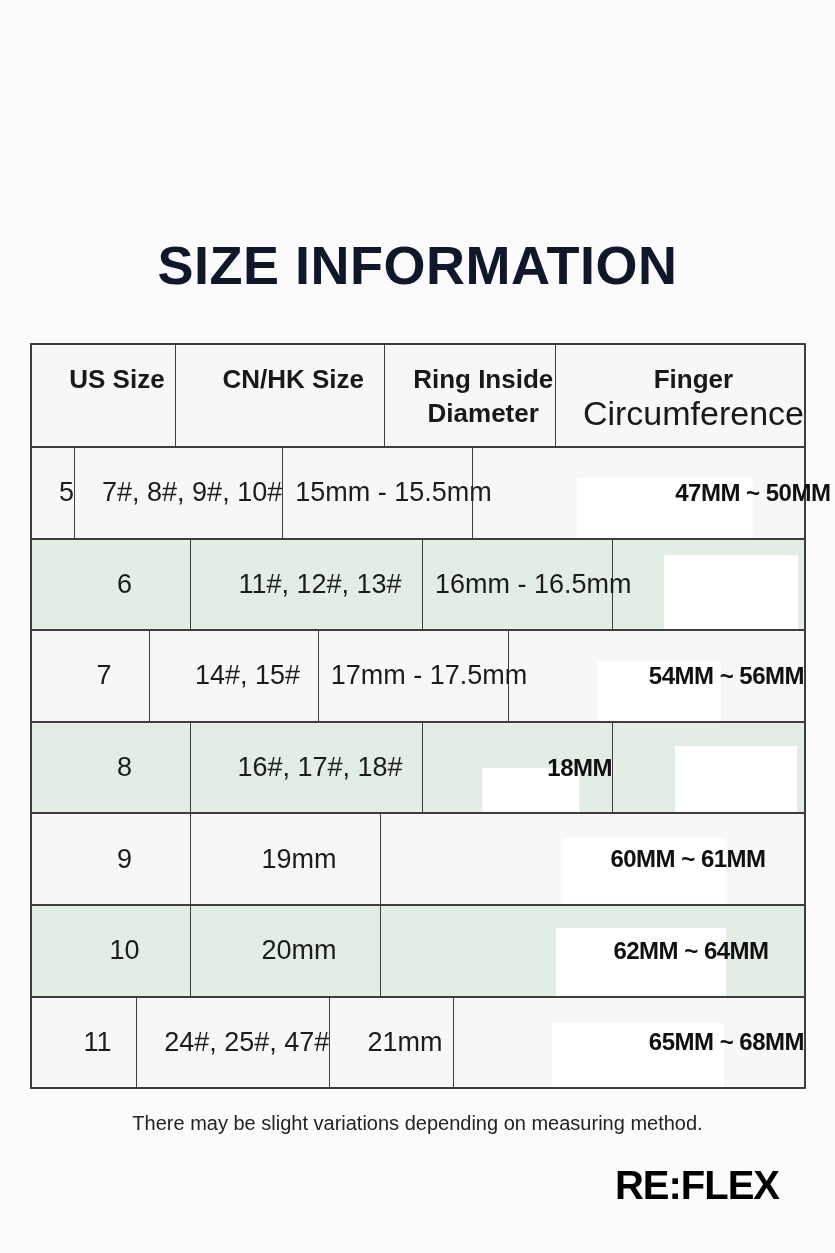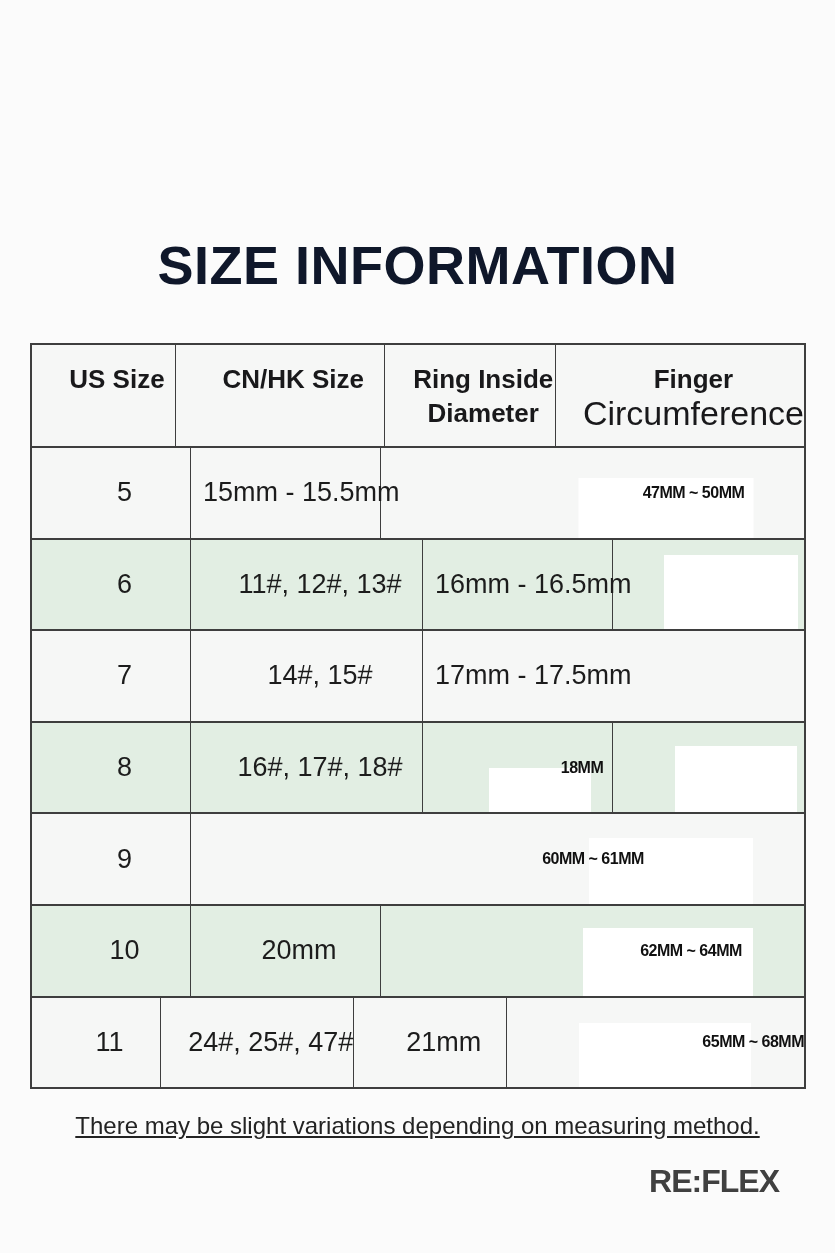--- a/index.html
+++ b/index.html
@@ -30,36 +30,36 @@
     font-weight:bold;font-size:26px;line-height:34px;color:#19191b;
   }
   .hl2{font-weight:normal;font-size:34px;}
   .cell span{position:relative;z-index:3;white-space:nowrap;}
   .range{justify-content:flex-start;padding-left:12px;}
   .range span{z-index:1;}
   .patch{
     position:absolute;left:50%;top:50%;transform:translate(-50%,-50%);
     background:#ffffff;z-index:2;
   }
-  .mm-bold{font-weight:bold;font-size:16px;letter-spacing:-.5px;color:#101010;}
+  .mm-bold{font-weight:bold;font-size:24px;letter-spacing:-.5px;color:#101010;}
   .p-r1{width:175px;height:60px}
   .p-r2{width:134px;height:74px;margin-left:-13px}
   .p-r3{width:124px;height:60px;margin-left:-11px}
   .p-r4{width:122px;height:66px;margin-left:-15px}
   .p-r5{width:164px;height:66px}
   .p-r6{width:170px;height:68px}
   .p-r7{width:172px;height:64px;margin-left:-4px}
   .p-dia{width:102px;height:44px}
   .footnote{
     position:absolute;top:1112px;left:0;width:100%;text-align:center;
-    font-size:24px;color:#232323;text-decoration:underline;
+    font-size:20px;color:#232323;
   }
   .brand{
     position:absolute;top:1163px;right:56px;
-    font-size:32px;font-weight:bold;letter-spacing:-1px;color:#404040;
+    font-size:40px;font-weight:bold;letter-spacing:-1px;color:#000000;
   }
 </style>
 </head>
 <body>
 
 <div class="page">
 
   <div class="title">SIZE INFORMATION</div>
 
   <div class="tbl">
@@ -77,20 +77,23 @@
       </div>
       <div class="cell c4 hc">
         <span>Finger</span>
         <span class="hl2">Circumference</span>
       </div>
     </div>
 
     <div class="row">
       <div class="cell c1">
           <span>5</span>
+        </div>
+      <div class="cell c2">
+          <span>7#, 8#, 9#, 10#</span>
         </div>
       <div class="cell c3 range">
           <span>15mm - 15.5mm</span>
         </div>
       <div class="cell c4">
           <span class="patch p-r1"></span>
           <span class="mm-bold">47MM ~ 50MM</span>
         </div>
     </div>
 
@@ -112,20 +115,24 @@
     <div class="row">
       <div class="cell c1">
           <span>7</span>
         </div>
       <div class="cell c2">
           <span>14#, 15#</span>
         </div>
       <div class="cell c3 range">
           <span>17mm - 17.5mm</span>
         </div>
+      <div class="cell c4">
+          <span class="patch p-r3"></span>
+          <span class="mm-bold">54MM ~ 56MM</span>
+        </div>
     </div>
 
     <div class="row green">
       <div class="cell c1">
           <span>8</span>
         </div>
       <div class="cell c2">
           <span>16#, 17#, 18#</span>
         </div>
       <div class="cell c3">
@@ -133,20 +140,23 @@
           <span class="mm-bold">18MM</span>
         </div>
       <div class="cell c4">
           <span class="patch p-r4"></span>
         </div>
     </div>
 
     <div class="row">
       <div class="cell c1">
           <span>9</span>
+        </div>
+      <div class="cell c3">
+          <span>19mm</span>
         </div>
       <div class="cell c4">
           <span class="patch p-r5"></span>
           <span class="mm-bold">60MM ~ 61MM</span>
         </div>
     </div>
 
     <div class="row green">
       <div class="cell c1">
           <span>10</span>

